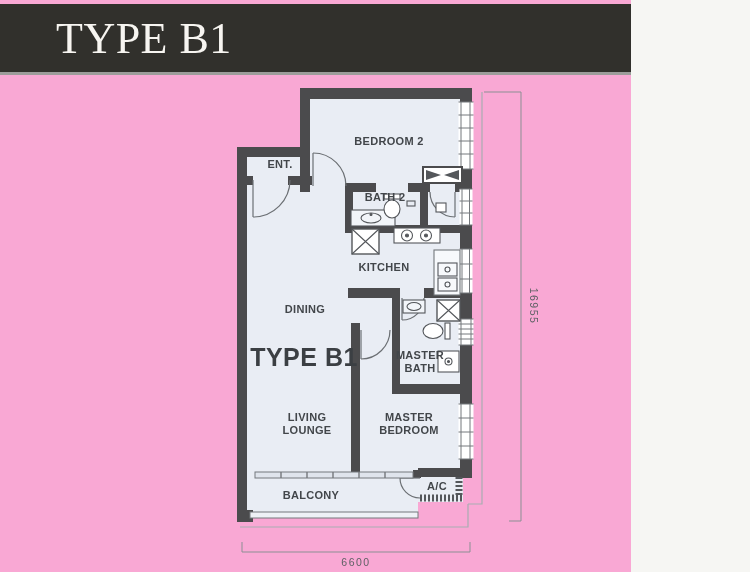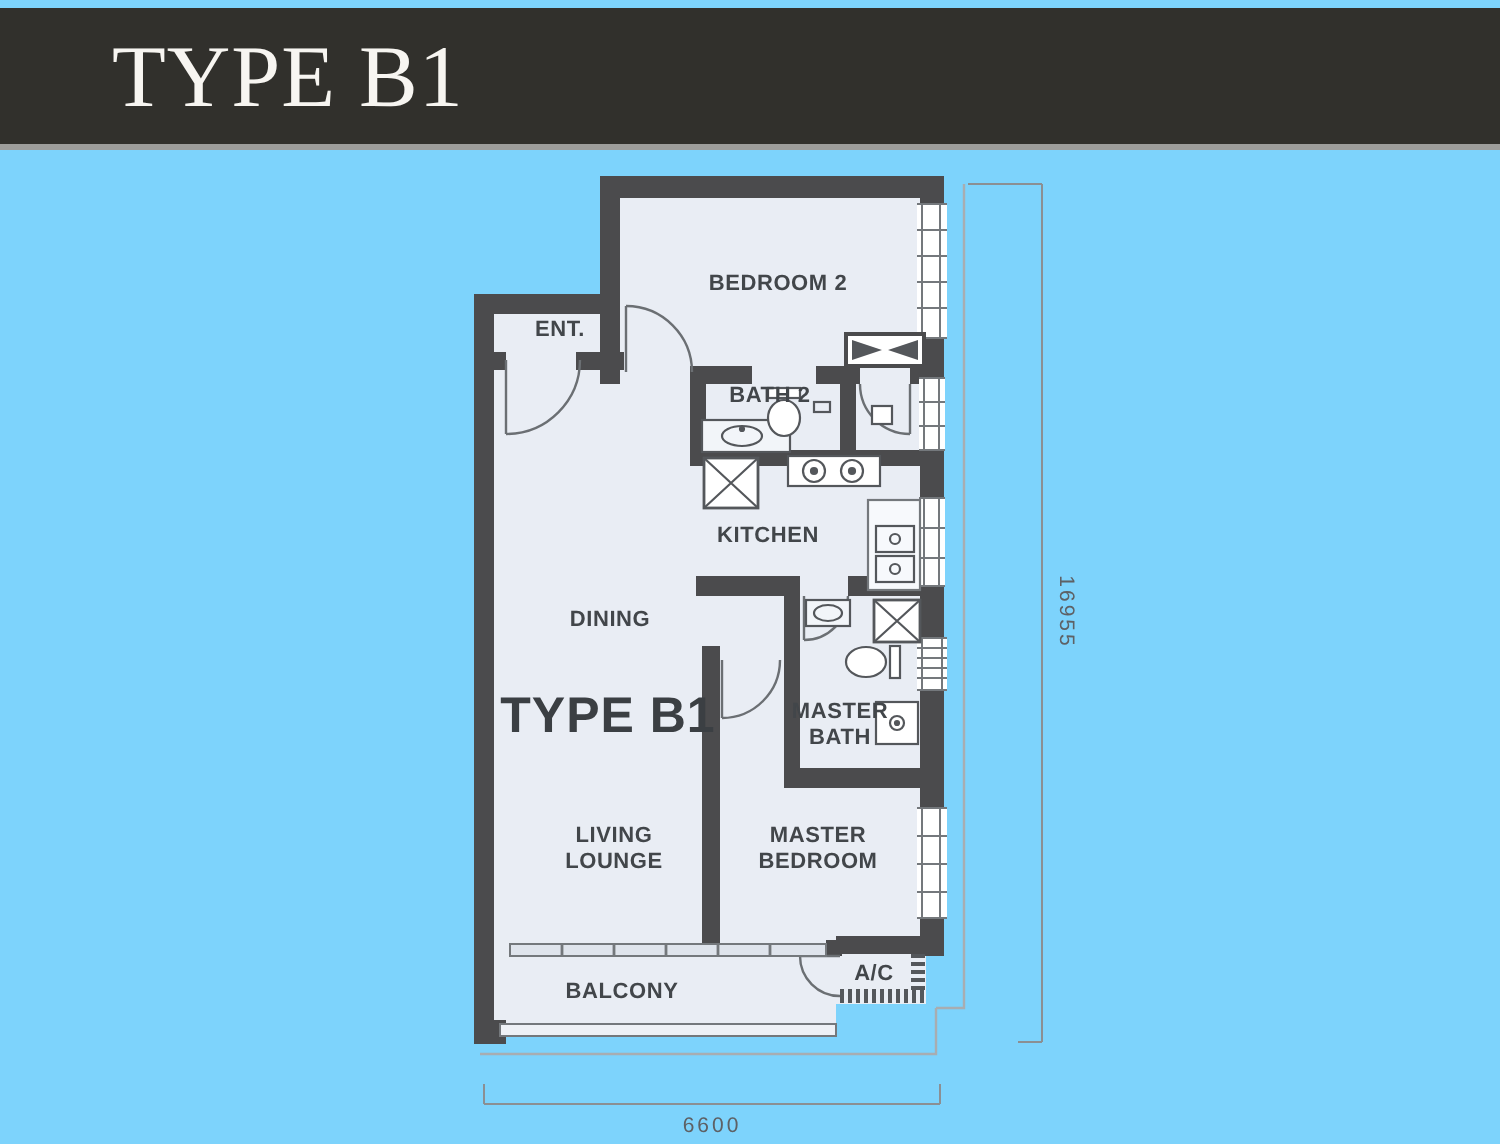--- a/index.html
+++ b/index.html
@@ -1,16 +1,16 @@
 <!DOCTYPE html>
 <html><head>
 <meta charset="utf-8">
 <style>
   html,body{margin:0;padding:0;background:#f6f6f3;}
-  .page{position:relative;width:750px;height:572px;background:#7dd3fc;overflow:hidden;
+  .page{position:relative;width:631px;height:572px;background:#f9a8d4;overflow:hidden;
         font-family:"Liberation Sans",sans-serif;}
   .title-bar{position:absolute;top:4px;left:0;width:750px;height:71px;background:#31302c;
              border-bottom:3px solid #9d9d9b;display:flex;align-items:center;box-sizing:border-box;
              padding-left:56px;gap:42px;}
   .title-bar span{font-family:"Liberation Serif",serif;font-size:44px;color:#f7f5f1;
                   white-space:nowrap;letter-spacing:0.5px;}
   svg{position:absolute;left:0;top:0;}
   svg text{font-family:"Liberation Sans",sans-serif;fill:#42464a;font-weight:700;
            letter-spacing:0.3px;}
   .room-lbl{font-size:11px;}

